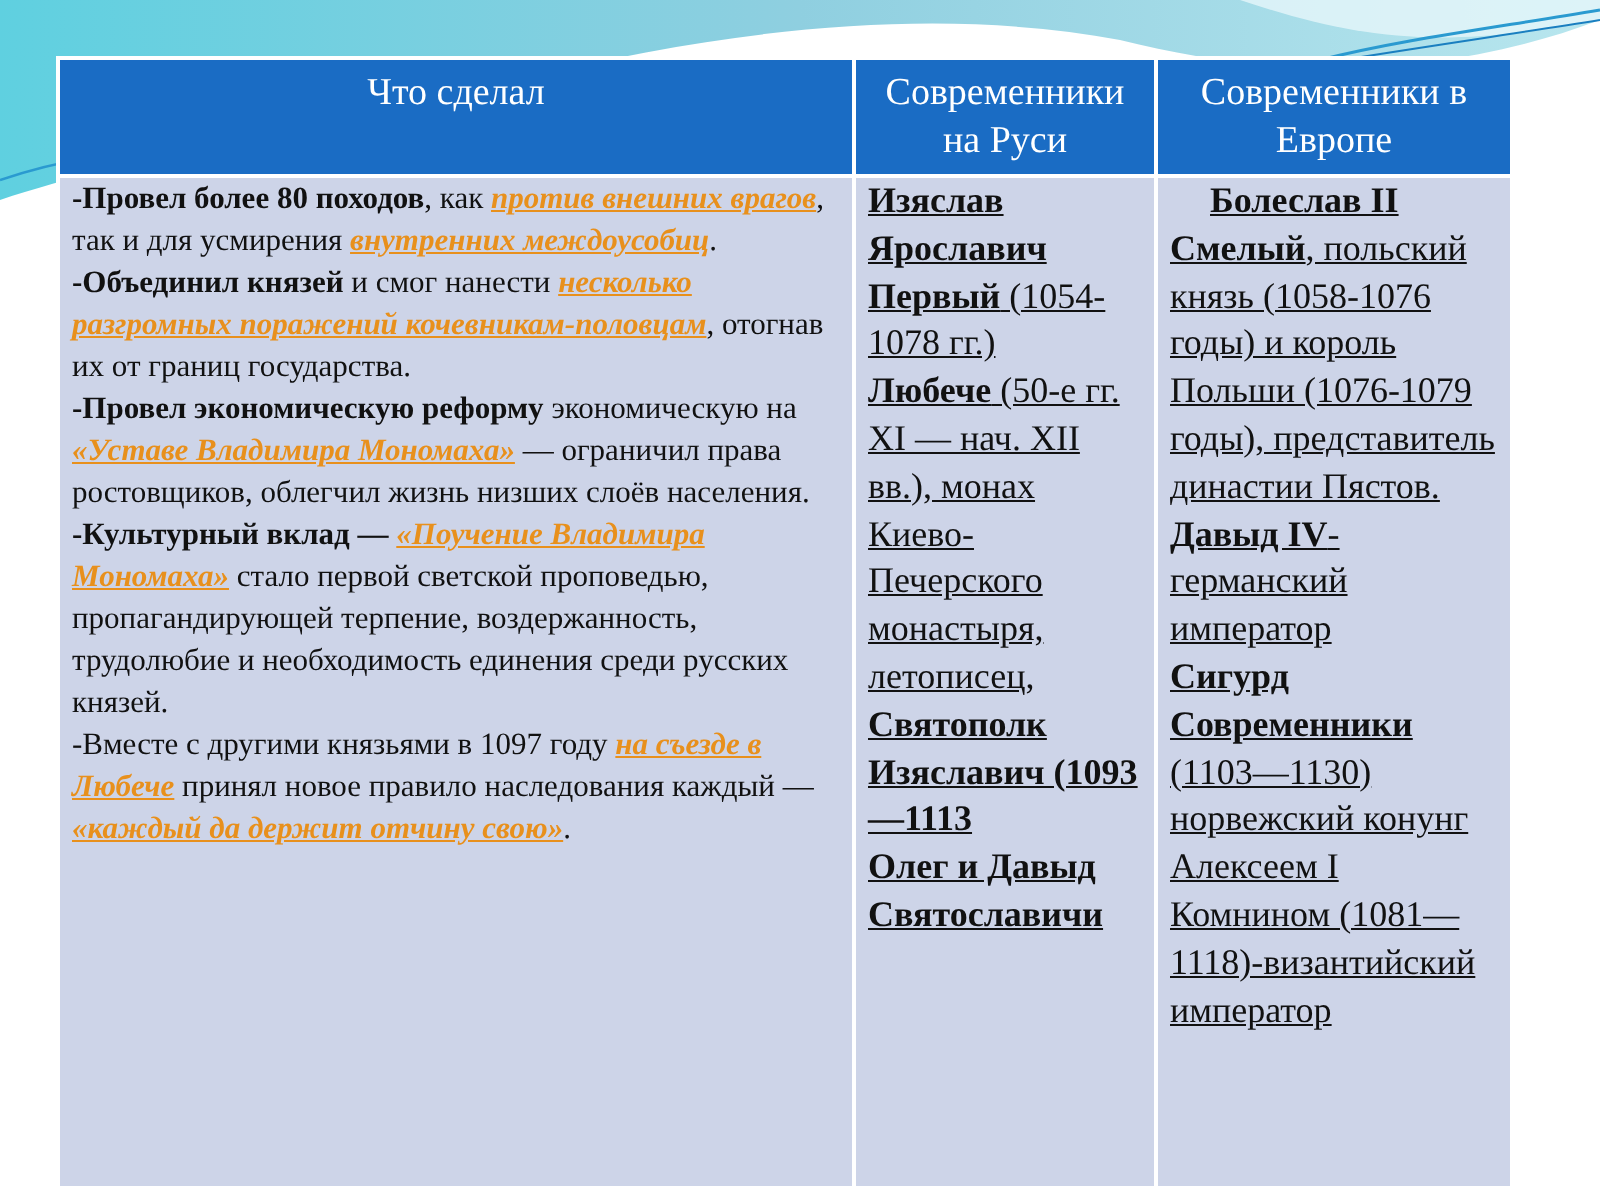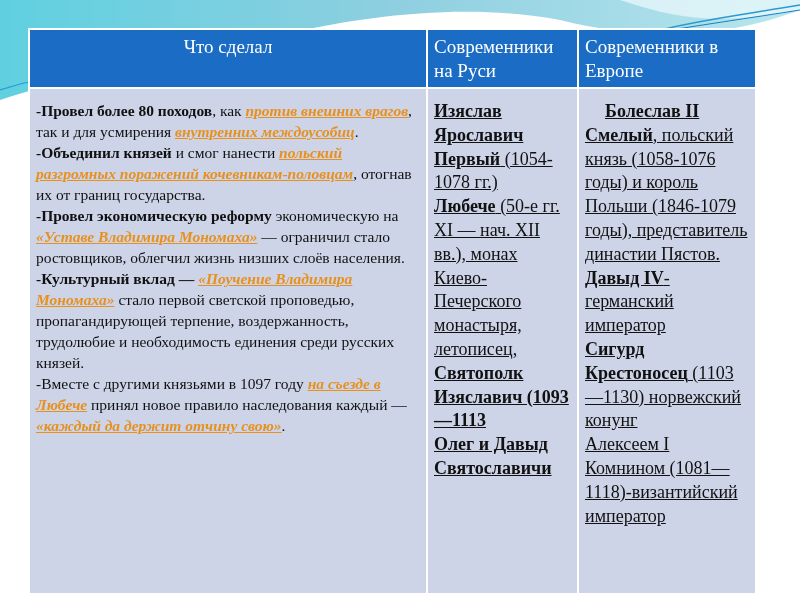--- a/index.html
+++ b/index.html
@@ -33,33 +33,33 @@
       width: 727px;
       height: 567px;
       table-layout: fixed;
     }
     th {
       background: #1a6cc4;
       color: #ffffff;
       font-weight: normal;
       font-size: 19px;
       line-height: 24px;
-      text-align: left;
+      text-align: center;
       vertical-align: top;
       padding: 5px 6px 4px 6px;
       border: 2px solid #ffffff;
       height: 46px;
     }
     th.center { text-align: center; }
     td {
       background: #cdd4e8;
       color: #111111;
       vertical-align: top;
       border: 2px solid #ffffff;
-      padding: 11px 6px;
+      padding: 0 6px;
     }
     td.col1 {
       font-size: 15.5px;
       line-height: 21px;
     }
     td.col2, td.col3 {
       font-size: 18px;
       line-height: 23.8px;
       text-decoration: underline;
     }
@@ -103,24 +103,24 @@
         <th>Современники в Европе</th>
       </tr>
     </thead>
     <tbody>
       <tr>
         <td class="col1">
           <div>
             <span class="b">-Провел более 80 походов</span><span>, как </span><span class="link">против внешних врагов</span><span>, так и для усмирения </span><span class="link">внутренних междоусобиц</span><span>.</span>
           </div>
           <div>
-            <span class="b">-Объединил князей</span><span> и смог нанести </span><span class="link">польский разгромных поражений кочевникам-половцам</span><span>, отогнав их от границ государства.</span>
+            <span class="b">-Объединил князей</span><span> и смог нанести </span><span class="link">несколько разгромных поражений кочевникам-половцам</span><span>, отогнав их от границ государства.</span>
           </div>
           <div>
-            <span class="b">-Провел экономическую реформу</span><span> экономическую на </span><span class="link">«Уставе Владимира Мономаха»</span><span> — ограничил стало ростовщиков, облегчил жизнь низших слоёв населения.</span>
+            <span class="b">-Провел экономическую реформу</span><span> экономическую на </span><span class="link">«Уставе Владимира Мономаха»</span><span> — ограничил права ростовщиков, облегчил жизнь низших слоёв населения.</span>
           </div>
           <div>
             <span class="b">-Культурный вклад — </span><span class="link">«Поучение Владимира Мономаха»</span><span> стало первой светской проповедью, пропагандирующей терпение, воздержанность, трудолюбие и необходимость единения среди русских князей.</span>
           </div>
           <div>
             <span>-Вместе с другими князьями в 1097 году </span><span class="link">на съезде в Любече</span><span> принял новое правило наследования каждый — </span><span class="link">«каждый да держит отчину свою»</span><span>.</span>
           </div>
         </td>
         <td class="col2">
           <div>
@@ -131,27 +131,27 @@
           </div>
           <div>
             <span class="b">Святополк Изяславич (1093—1113</span>
           </div>
           <div>
             <span class="b">Олег и Давыд Святославичи</span>
           </div>
         </td>
         <td class="col3">
           <div class="indent-first" style="text-indent:20px">
-            <span class="b">Болеслав II Смелый</span><span>, польский князь (1058-1076 годы) и король Польши (1846-1079 годы), представитель династии Пястов.</span>
+            <span class="b">Болеслав II Смелый</span><span>, польский князь (1058-1076 годы) и король Польши (1076-1079 годы), представитель династии Пястов.</span>
           </div>
           <div>
             <span class="b">Давыд IV</span><span>-германский император</span>
           </div>
           <div>
-            <span class="b">Сигурд Крестоносец</span><span> (1103—1130) норвежский конунг</span>
+            <span class="b">Сигурд Современники</span><span> (1103—1130) норвежский конунг</span>
           </div>
           <div>
             <span>Алексеем I Комнином (1081—1118)-византийский император</span>
           </div>
         </td>
       </tr>
     </tbody>
   </table>
 </div>
 

